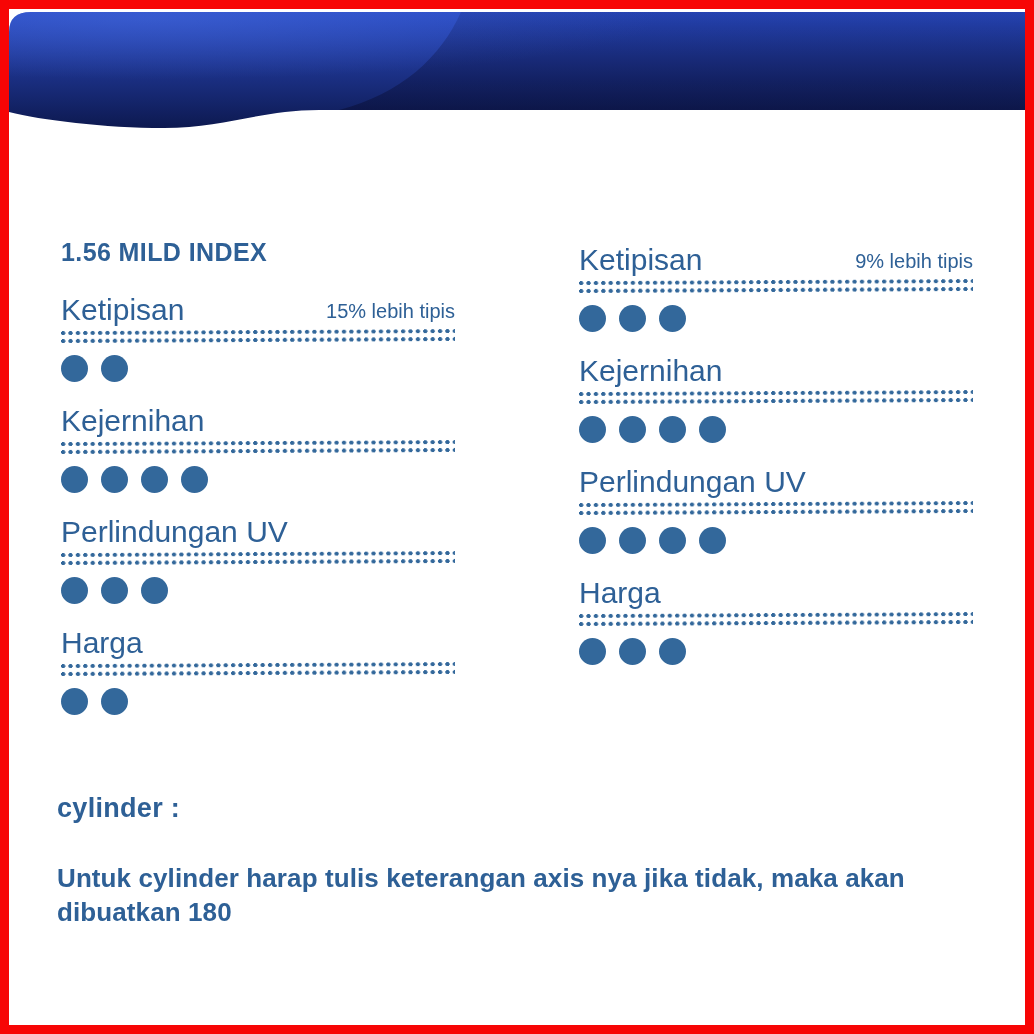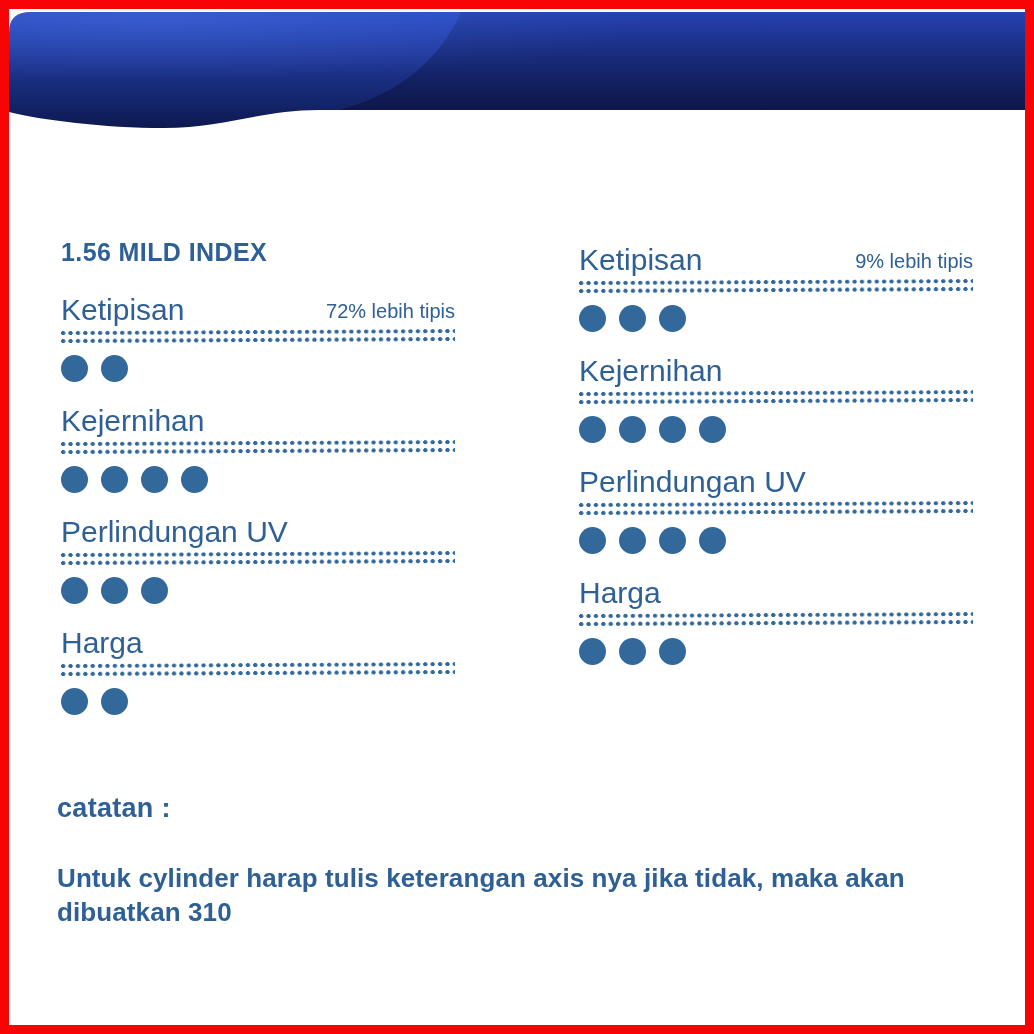--- a/index.html
+++ b/index.html
@@ -142,21 +142,21 @@
       </g>
     </svg>
   </div>
 
   <div class="columns">
       <div class="col">
     <div class="col-title">1.56 MILD INDEX</div>
   <div class="attr-row">
     <div class="attr-head">
       <span class="attr-label">Ketipisan</span>
-      <span class="attr-note">72% lebih tipis</span>
+      <span class="attr-note">15% lebih tipis</span>
     </div>
     <div class="dotline"></div>
     <div class="rating">
             <span class="dot"></span>
             <span class="dot"></span>
           </div>
   </div>
         <div class="attr-row">
     <div class="attr-head">
       <span class="attr-label">Kejernihan</span>
@@ -242,17 +242,17 @@
     <div class="rating">
             <span class="dot"></span>
             <span class="dot"></span>
             <span class="dot"></span>
           </div>
   </div>
       </div>
     </div>
 
   <div class="note">
-    <div class="note-heading">catatan :</div>
-    <div class="note-body">Untuk cylinder harap tulis keterangan axis nya jika tidak, maka akan dibuatkan 310</div>
+    <div class="note-heading">cylinder :</div>
+    <div class="note-body">Untuk cylinder harap tulis keterangan axis nya jika tidak, maka akan dibuatkan 180</div>
   </div>
 
 </div>
 
 </body></html>

